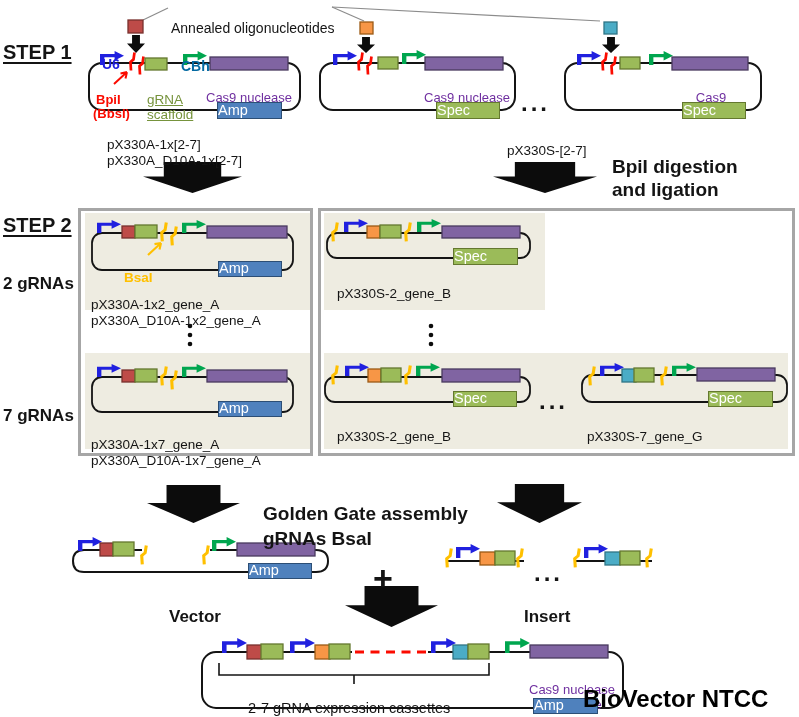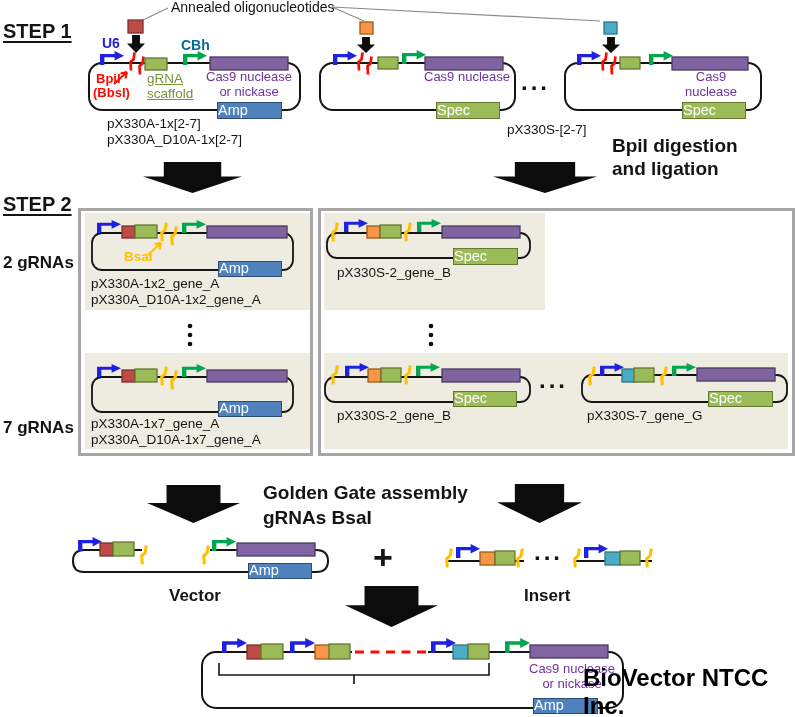--- a/index.html
+++ b/index.html
@@ -1,21 +1,21 @@
 <!DOCTYPE html>
 <html><head>
 <meta charset="utf-8">
 <style>
   html,body{margin:0;padding:0;background:#fff;}
   #canvas{position:relative;width:799px;height:717px;background:#fff;overflow:hidden;
           font-family:"Liberation Sans",sans-serif;}
   svg{position:absolute;left:0;top:0;z-index:1;}
   .frame{position:absolute;z-index:0;background:#fff;border:3px solid #A6A6A6;box-sizing:border-box;}
   .panel{position:absolute;z-index:0;background:#EEECE1;}
-  .t{position:absolute;z-index:2;color:#141414;font-size:13.5px;line-height:15.5px;white-space:pre-line;}
+  .t{position:absolute;z-index:2;color:#141414;font-size:13.5px;line-height:15.5px;white-space:pre-line;margin-top:21px;}
   .b{font-weight:bold;}
   .u{text-decoration:underline;text-decoration-thickness:2px;text-underline-offset:3px;}
   .h{font-size:20px;line-height:22px;}
   .blue{color:#2020DF;}
   .green{color:#0369a1;}
   .red{color:#FB0B00;}
   .gold{color:#FFC000;}
   .oliv{color:#76933C;text-decoration:underline;}
   .purp{color:#7030A0;font-size:13px;line-height:14.5px;text-align:center;}
   .ctr{text-align:left;}
@@ -238,38 +238,39 @@
 pX330A_D10A-1x[2-7]</div>
   <div class="t purp" style="left:424px;top:70px;width:86px">Cas9 nuclease</div>
   <div class="t purp" style="left:669px;top:70px;width:84px">Cas9 nuclease</div>
   <div class="t dots" style="left:521px;top:70px">...</div>
   <div class="t" style="left:507px;top:122px">pX330S-[2-7]</div>
   <div class="t b ctr" style="left:612px;top:134px;width:150px;font-size:19px;line-height:23px">BpiI digestion
 and ligation</div>
 
   <div class="t b u h" style="left:3px;top:193px">STEP 2</div>
   <div class="t b" style="left:3px;top:255px;font-size:17px">2 gRNAs</div>
-  <div class="t b" style="left:3px;top:420px;font-size:17px">7 gRNAs</div>
+  <div class="t b" style="left:3px;top:387px;font-size:17px">7 gRNAs</div>
   <div class="t b gold" style="left:124px;top:249px">BsaI</div>
   <div class="t" style="left:91px;top:276px">pX330A-1x2_gene_A
 pX330A_D10A-1x2_gene_A</div>
   <div class="t" style="left:337px;top:265px">pX330S-2_gene_B</div>
   <div class="t" style="left:91px;top:416px">pX330A-1x7_gene_A
 pX330A_D10A-1x7_gene_A</div>
   <div class="t" style="left:337px;top:408px">pX330S-2_gene_B</div>
   <div class="t" style="left:587px;top:408px">pX330S-7_gene_G</div>
   <div class="t dots" style="left:539px;top:368px">...</div>
 
   <div class="t b ctr" style="left:263px;top:480px;width:225px;font-size:19px;line-height:25px">Golden Gate assembly
 gRNAs BsaI</div>
   <div class="t b" style="left:169px;top:588px;font-size:17px">Vector</div>
   <div class="t b" style="left:373px;top:540px;font-size:34px;line-height:34px">+</div>
   <div class="t b" style="left:524px;top:588px;font-size:17px">Insert</div>
   <div class="t dots" style="left:534px;top:540px">...</div>
 
+  <div class="t" style="left:248px;top:680px;font-size:14.5px">2-7 gRNA expression cassettes</div>
   <div class="t purp" style="left:526px;top:662px;width:92px">Cas9 nuclease
 or nickase</div>
   <div class="t b" style="left:583px;top:664px;font-size:24px;line-height:28px;color:#000;z-index:4">BioVector NTCC Inc.</div>
 
   <div class="tag amp" style="left:217px;top:102px;width:65px;height:17px;line-height:14px">Amp</div>
   <div class="tag spec" style="left:436px;top:102px;width:64px;height:17px;line-height:14px">Spec</div>
   <div class="tag spec" style="left:682px;top:102px;width:64px;height:17px;line-height:14px">Spec</div>
   <div class="tag amp" style="left:218px;top:261px;width:64px;height:16px;line-height:13px">Amp</div>
   <div class="tag spec" style="left:453px;top:248px;width:65px;height:17px;line-height:14px">Spec</div>
   <div class="tag amp" style="left:218px;top:401px;width:64px;height:16px;line-height:13px">Amp</div>

